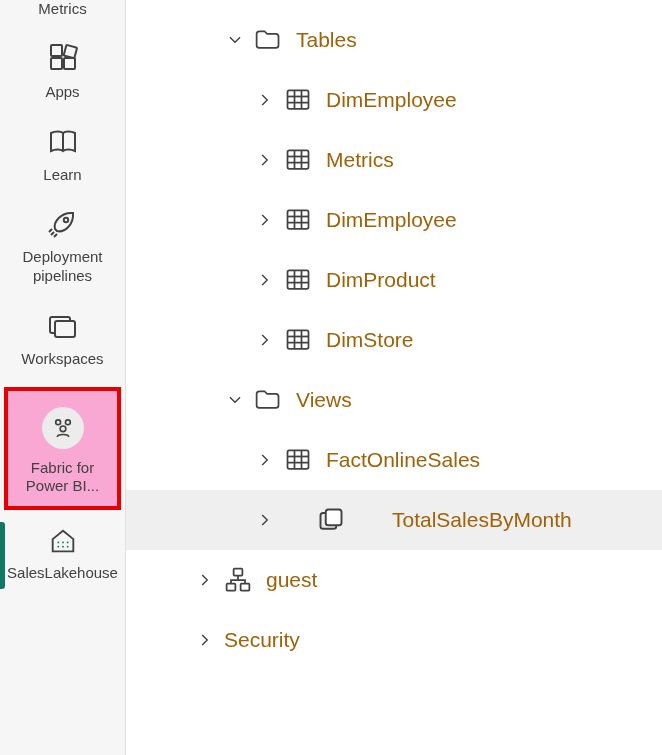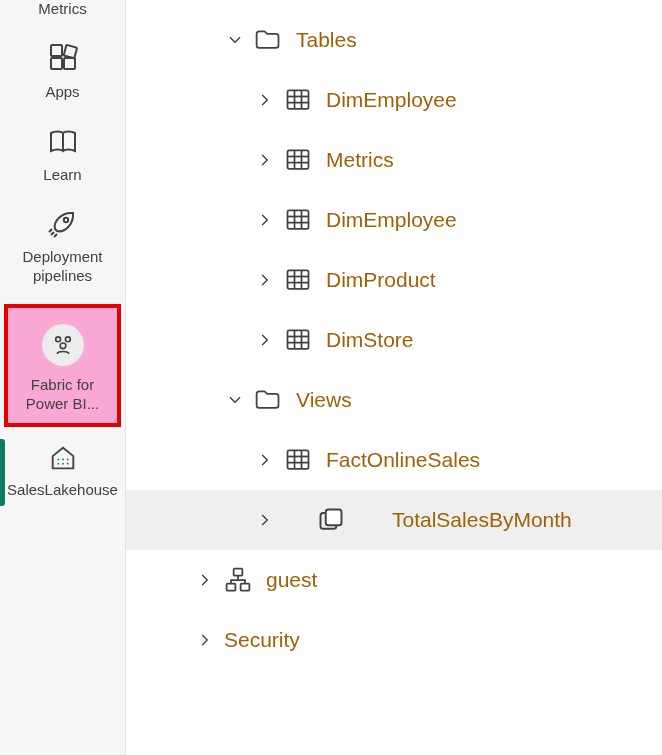--- a/index.html
+++ b/index.html
@@ -147,20 +147,29 @@
     <span class="nav-icon">
       <svg width="32" height="32" viewBox="0 0 32 32" stroke-width="2">
         <path d="M8 20 C6 13 14 3 26 4 C27 16 17 24 10 22 Z"></path>
         <circle cx="19" cy="11" r="2.2"></circle>
         <path d="M7 23 L4 26 M10 25 L7 28 M5 20 L2 23"></path>
       </svg>
     </span>
     <span>Deployment pipelines</span>
   </div>
 
+  <div class="nav-item">
+    <span class="nav-icon">
+      <svg width="32" height="32" viewBox="0 0 32 32" stroke-width="2">
+        <rect x="3" y="6" width="20" height="16" rx="2"></rect>
+        <rect x="8" y="10" width="20" height="16" rx="2" fill="#f6f6f6"></rect>
+      </svg>
+    </span>
+    <span>Workspaces</span>
+  </div>
 
   <div class="nav-item highlighted">
     <span class="nav-icon">
       <svg width="26" height="26" viewBox="0 0 32 32" stroke-width="2">
         <circle cx="10" cy="9" r="3"></circle>
         <circle cx="22" cy="9" r="3"></circle>
         <circle cx="16" cy="17" r="3.5"></circle>
         <path d="M9 27 C9 23 23 23 23 27"></path>
       </svg>
     </span>

